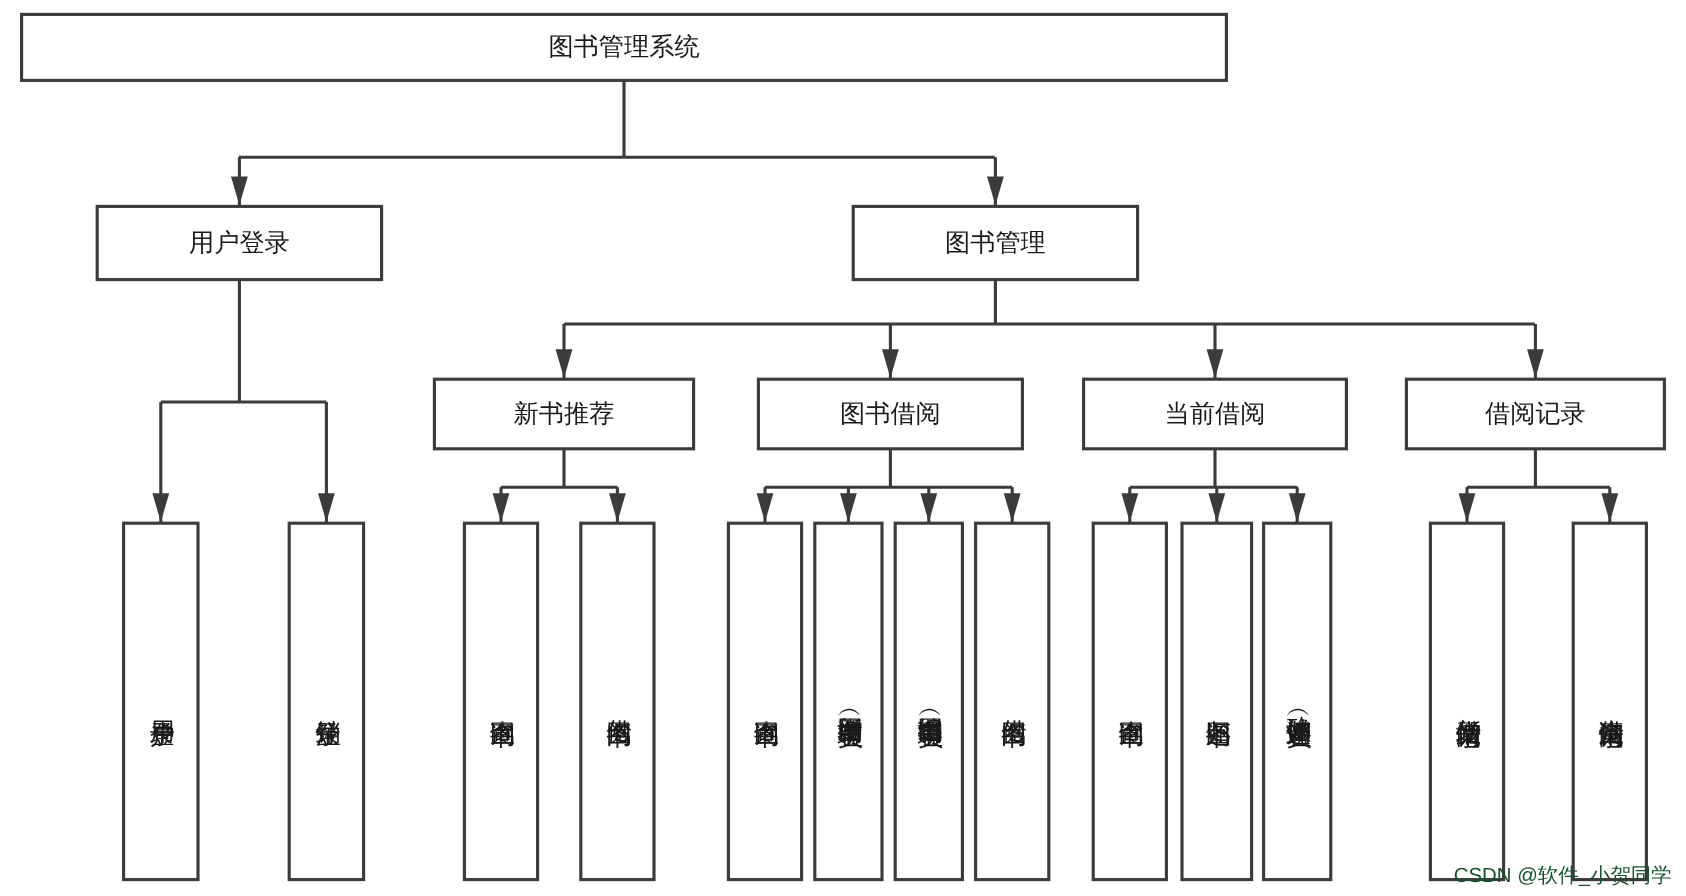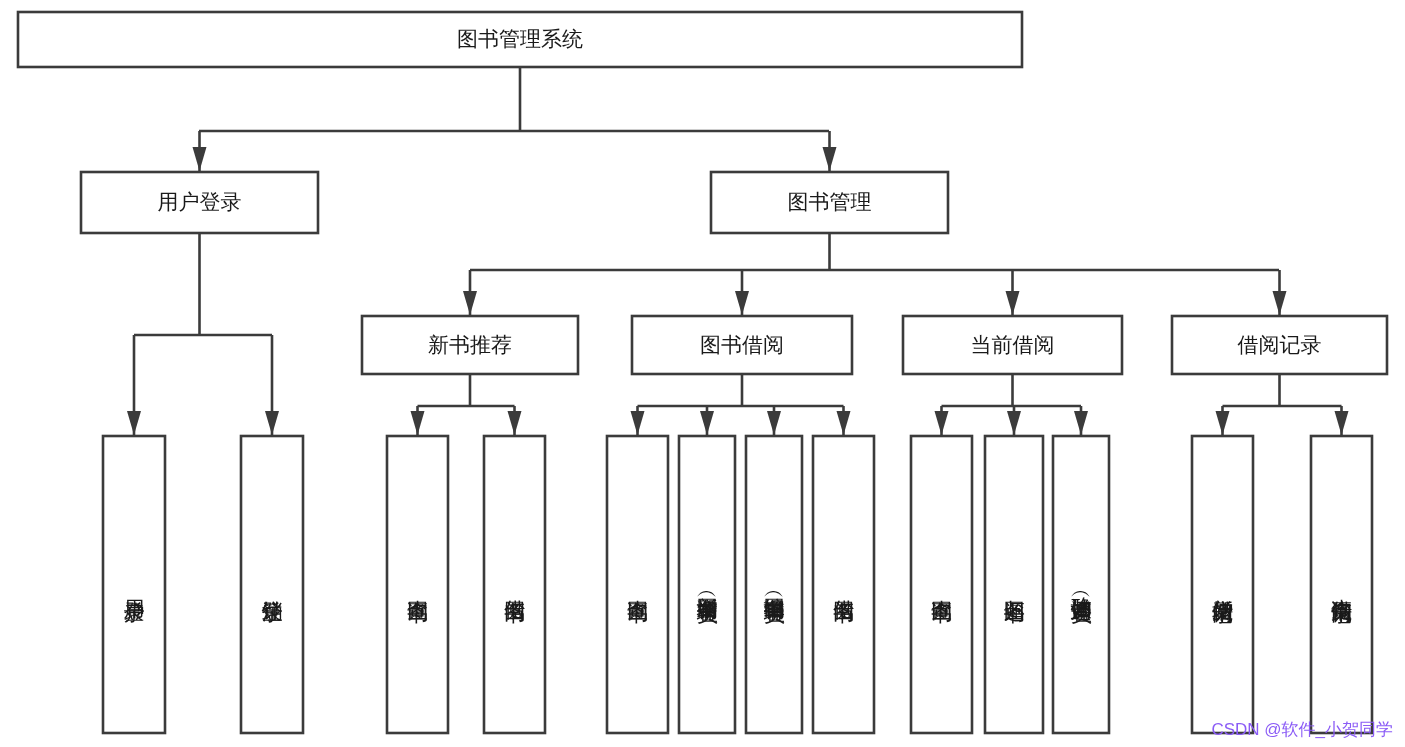--- a/index.html
+++ b/index.html
@@ -62,21 +62,21 @@
     justify-content: center;
     white-space: nowrap;
     user-select: none;
   }
   #watermark {
     position: absolute;
     right: 12px;
     bottom: 6px;
     font-family: "Liberation Sans", "DejaVu Sans", sans-serif;
     font-size: 17px;
-    color: #8b5cf6;
+    color: #14532d;
     white-space: nowrap;
     pointer-events: none;
   }
 </style>
 </head>
 <body>
 
 <div id="diagram-root">
 
   <svg id="tree-svg" viewBox="0 0 1405 747">

